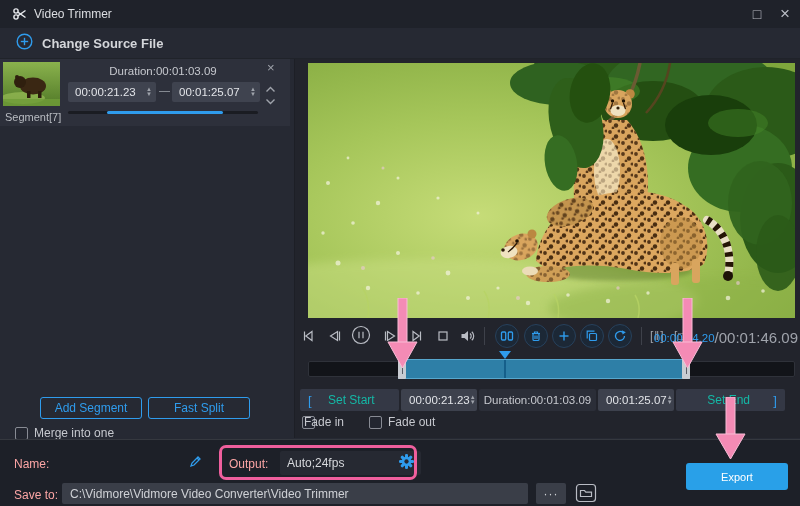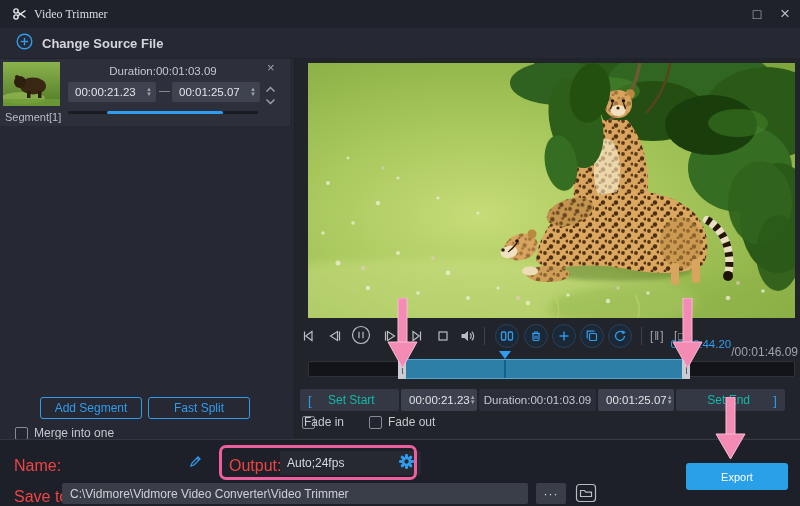--- a/index.html
+++ b/index.html
@@ -32,40 +32,40 @@
         display:flex;align-items:center;justify-content:center;font-size:12px;box-sizing:border-box;}
   .cb{width:13px;height:13px;border:1px solid #888b94;border-radius:2px;background:#232630;box-sizing:border-box;}
   .cb-label{font-size:12px;color:#c6c8ce;}
   
   .pbtn{width:22px;height:22px;display:flex;align-items:center;justify-content:center;}
   .rbtn{width:24px;height:24px;border-radius:50%;background:#1c2836;border:1px solid #27415c;
         display:flex;align-items:center;justify-content:center;box-sizing:border-box;}
   .vsep{width:1px;height:18px;background:#3e414a;}
   .bracket-btn{font-size:12px;color:#9fa3ab;letter-spacing:1px;}
   .time-cur{color:#2f9ced;font-size:11.5px;}
-  .time-tot{color:#9fa3ab;font-size:12px;margin-top:16px;}
+  .time-tot{color:#9fa3ab;font-size:15px;}
   
   .tl-track{background:#121419;border:1px solid #2f323a;border-radius:2px;box-sizing:border-box;}
   .tl-sel{background:#2e7fa7;border:1px solid #57a7cd;box-sizing:border-box;}
   .tl-handle{background:#c9ccd2;border-radius:1px;display:flex;align-items:center;justify-content:center;}
   .tl-grip{width:1px;height:10px;background:#5a5d66;}
   .playhead-tri{width:0;height:0;border-left:6px solid transparent;border-right:6px solid transparent;
                 border-top:8px solid #2f9ced;}
   .playhead-line{width:2px;background:#155f8a;}
   
   .seg{position:absolute;top:389px;height:22px;display:flex;align-items:center;justify-content:center;
        font-size:12px;border-radius:2px;box-sizing:border-box;}
   .seg-blue{color:#14b8a6;}
   .seg-time{background:#3d414d;color:#e2e4e8;font-size:11.5px;justify-content:space-between;padding:0 4px 0 8px;}
   .seg-dur{background:#2b2e38;color:#c6c8ce;font-size:11.5px;}
   .seg-btn{background:#343845;}
   .bracket-ch{font-size:13px;color:#2f9ced;}
   
   .footer{left:0;top:439px;width:800px;height:67px;background:#1d2028;border-top:1px solid #35383f;}
-  .f-label{font-size:16px;color:#ef4444;}
+  .f-label{font-size:12px;color:#fca5a5;}
   .f-value{font-size:12px;color:#d6d8dc;}
   .out-field{background:#262932;border-radius:2px;display:flex;align-items:center;
              justify-content:space-between;padding:0 7px;box-sizing:border-box;}
   .save-input{background:#3a3e48;border-radius:2px;display:flex;align-items:center;
               padding:0 8px;font-size:12px;color:#cfd1d6;box-sizing:border-box;white-space:nowrap;overflow:hidden;}
   .dots-btn{background:#3a3e48;border-radius:2px;color:#cfd1d6;display:flex;align-items:center;
             justify-content:center;font-size:12px;letter-spacing:1px;}
   .export-btn{background:#29a0e8;border-radius:3px;color:#ffffff;font-size:11px;
               display:flex;align-items:center;justify-content:center;}
   
@@ -80,21 +80,21 @@
     <span class="abs" style="left:12px;top:6px;">
       <svg width="16" height="16" viewBox="0 0 16 16">
           <g stroke="#e8eaee" stroke-width="1.4" fill="none">
         <circle cx="4" cy="5" r="2.1"></circle>
             <circle cx="4" cy="11" r="2.1"></circle>
         <line x1="5.8" y1="6.2" x2="13.5" y2="11.5"></line>
             <line x1="5.8" y1="9.8" x2="13.5" y2="4.5"></line>
           </g>
         </svg>
     </span>
-    <span class="abs title-text" style="left:34px;top:7px;font-family:Liberation Serif, serif;">Video Trimmer</span>
+    <span class="abs title-text" style="left:34px;top:7px;">Video Trimmer</span>
     <div class="abs winbtn" style="left:744px;top:3px;">□</div>
     <div class="abs winbtn" style="left:772px;top:3px;font-size:17px;">×</div>
   </div>
 
   <div class="abs toolbar">
     <div class="abs row" style="left:16px;top:5px;gap:9px;">
       <span>
         <svg width="17" height="17" viewBox="0 0 17 17">
             <g stroke="#2f9ced" stroke-width="1.4" fill="none">
           <circle cx="8.5" cy="8.5" r="7.3"></circle>
@@ -157,21 +157,21 @@
       </span>
       <span class="abs" style="left:265px;top:32px;">
         <svg width="11" height="7" viewBox="0 0 11 7">
             <polyline points="1.5,1.5 5.5,5.5 9.5,1.5" fill="none" stroke="#9fa3ab" stroke-width="1.4"></polyline>
           </svg>
       </span>
 
       <div class="abs slider-track" style="left:68px;top:52px;width:190px;">
         <div class="slider-fill" style="margin-left:39px;width:116px;"></div>
       </div>
-      <div class="abs seg-label" style="left:5px;top:52px;">Segment[1]</div>
+      <div class="abs seg-label" style="left:5px;top:52px;">Segment[7]</div>
     </div>
 
     <div class="abs obtn" style="left:40px;top:338px;width:102px;height:22px;">Add Segment</div>
     <div class="abs obtn" style="left:148px;top:338px;width:102px;height:22px;">Fast Split</div>
 
     <div class="abs cb" style="left:15px;top:368px;"></div>
     <span class="abs cb-label" style="left:34px;top:367px;">Merge into one</span>
   </div>
 
   <div class="abs right-panel"></div>

